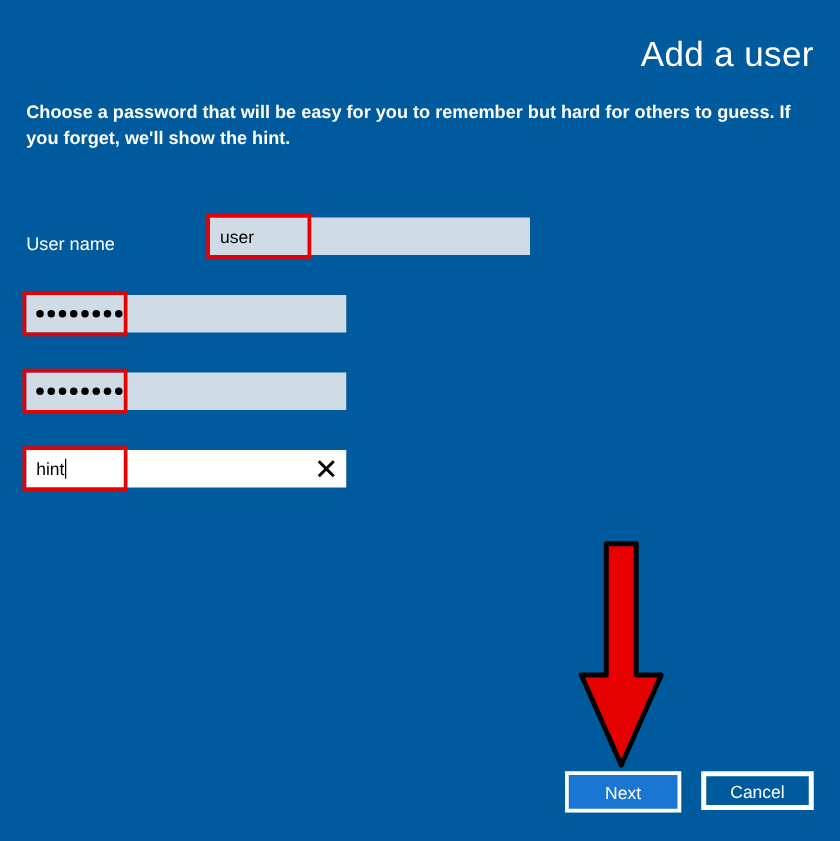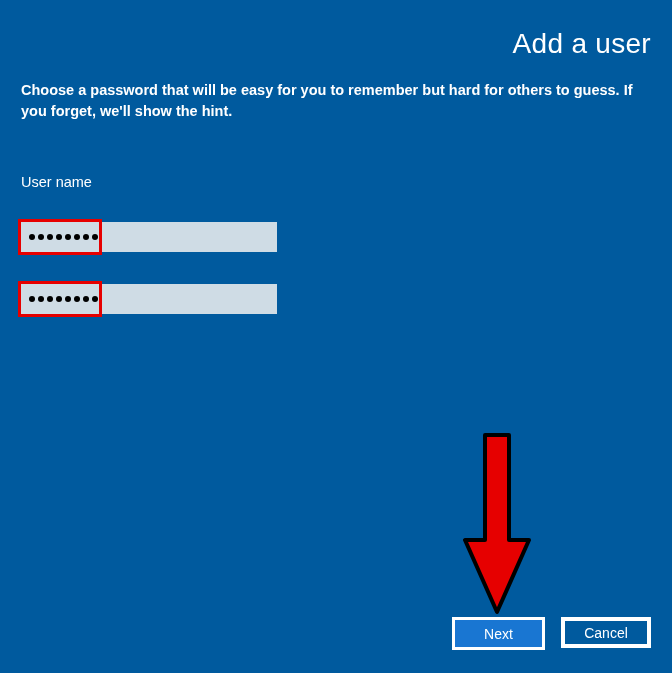--- a/index.html
+++ b/index.html
@@ -153,20 +153,24 @@
     }
   </style>
 </head>
 <body>
 
 <h1 class="page-title">Add a user</h1>
 <p class="description">Choose a password that will be easy for you to remember but hard for others to guess. If you forget, we'll show the hint.</p>
 
 <div class="form-row">
   <div class="form-label">User name</div>
+  <div class="input-wrapper">
+    <input class="text-input" type="text" value="user" style="">
+    <div class="highlight-box"></div>
+  </div>
 </div>
 
 <div class="form-row">
   <div class="input-wrapper">
     <input class="text-input" type="password" readonly="" style="">
     <div class="password-dots">
       <span class="dot"></span>
         <span class="dot"></span>
         <span class="dot"></span>
         <span class="dot"></span>
@@ -190,20 +194,34 @@
       <span class="dot"></span>
         <span class="dot"></span>
         <span class="dot"></span>
         <span class="dot"></span>
     </div>
     <div class="highlight-box"></div>
   </div>
 </div>
 
 <div class="form-row">
+  <div class="input-wrapper">
+    <input class="text-input white" type="text" style="">
+    <div class="hint-input-value">
+      <span>hint</span>
+        <span class="cursor-caret"></span>
+    </div>
+    <div class="clear-btn">
+      <svg width="14" height="14" viewBox="0 0 14 14">
+        <line x1="1" y1="1" x2="13" y2="13" stroke="#000" stroke-width="2.4"></line>
+        <line x1="13" y1="1" x2="1" y2="13" stroke="#000" stroke-width="2.4"></line>
+      </svg>
+    </div>
+    <div class="highlight-box"></div>
+  </div>
 </div>
 
 <div class="arrow-annotation">
   <svg width="70" height="185" viewBox="0 0 70 185">
     <path d="M 23 3 L 47 3 L 47 108 L 67 108 L 35 180 L 3 108 L 23 108 Z" fill="#e60000" stroke="#000" stroke-width="4" stroke-linejoin="round"></path>
   </svg>
 </div>
 
 <div class="button-bar">
   <button class="btn primary">Next</button>

